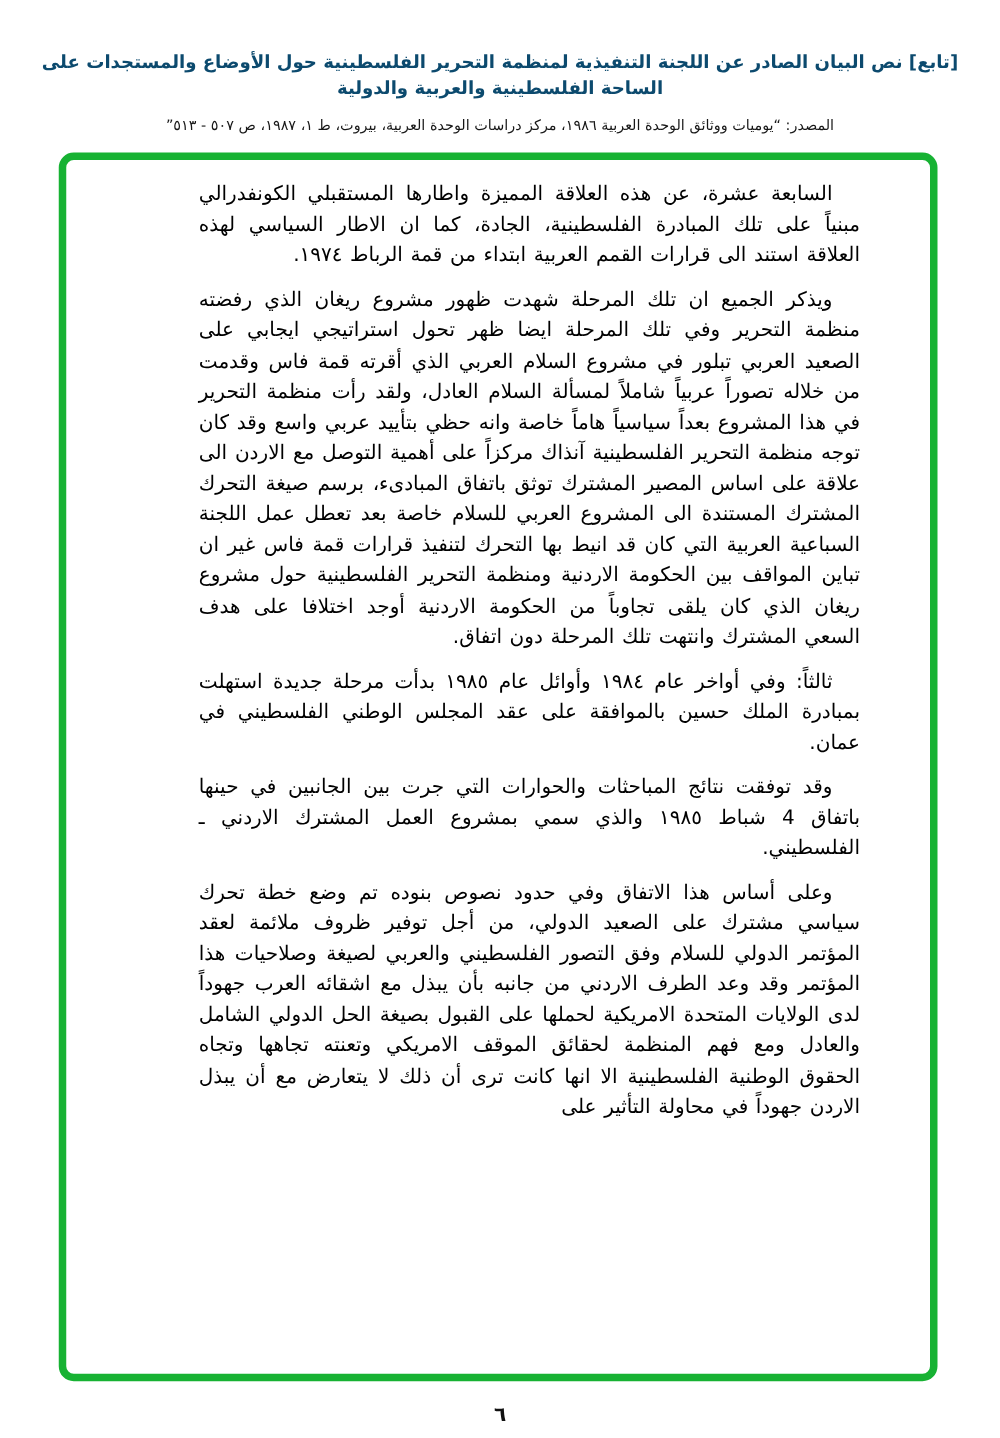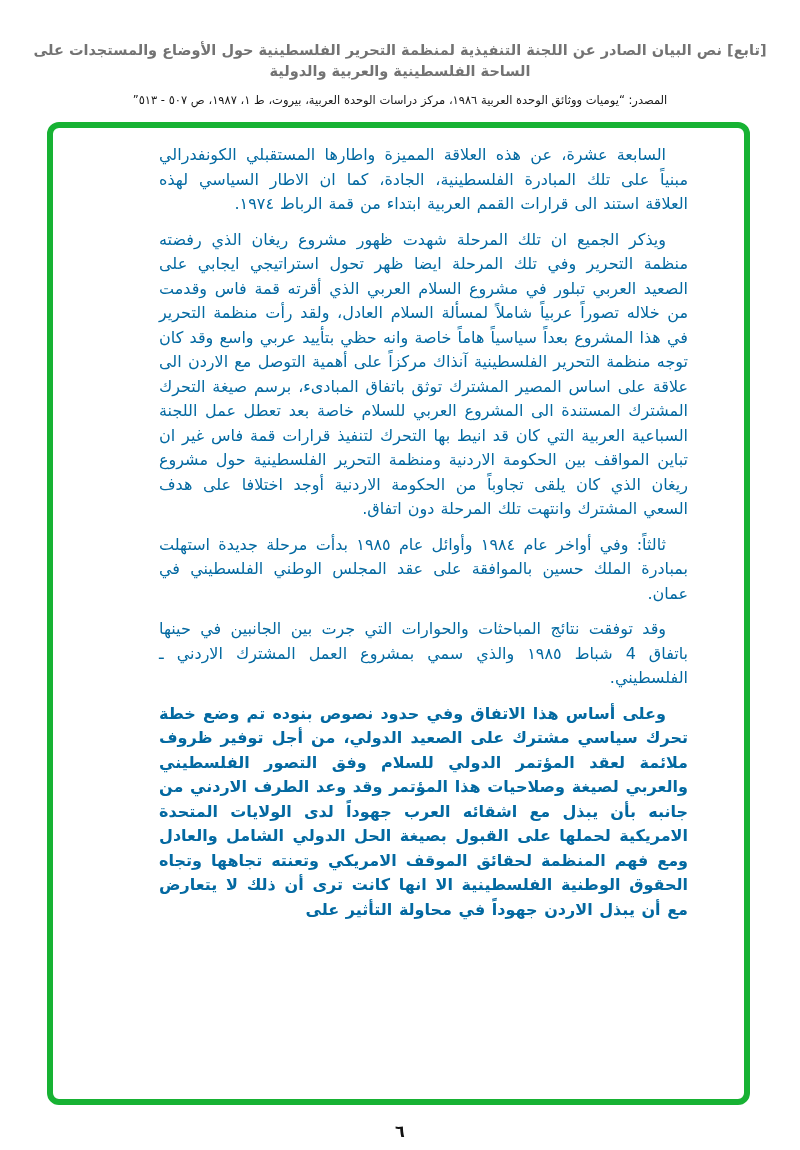--- a/index.html
+++ b/index.html
@@ -18,21 +18,21 @@
     position: relative;
   }
   .doc-header {
     text-align: center;
     padding-top: 40px;
   }
   .doc-title {
     font-weight: bold;
     font-size: 14.5px;
     line-height: 1.45;
-    color: #737373;
+    color: #0c4a6e;
     padding: 0 14px;
   }
   .doc-source {
     font-weight: normal;
     font-size: 11.5px;
     color: #171717;
     margin-top: 11px;
     padding: 0 40px;
   }
   .content-box {
@@ -44,24 +44,24 @@
     padding: 15px 56px 10px 106px;
     overflow: hidden;
     background: #ffffff;
   }
   .content-box p {
     margin: 0 0 11px 0;
     font-size: 16px;
     line-height: 24.5px;
     text-align: justify;
     text-indent: 22px;
-    color: #0369a1;
+    color: #000000;
     word-spacing: 1px;
   }
-  .content-box p:last-child { margin-bottom: 0; font-weight: bold; }
+  .content-box p:last-child { margin-bottom: 0; }
   .doc-footer {
     text-align: center;
     margin-top: 17px;
     font-weight: bold;
     font-size: 16px;
     color: #111;
   }
 </style>
 </head>
 <body>

